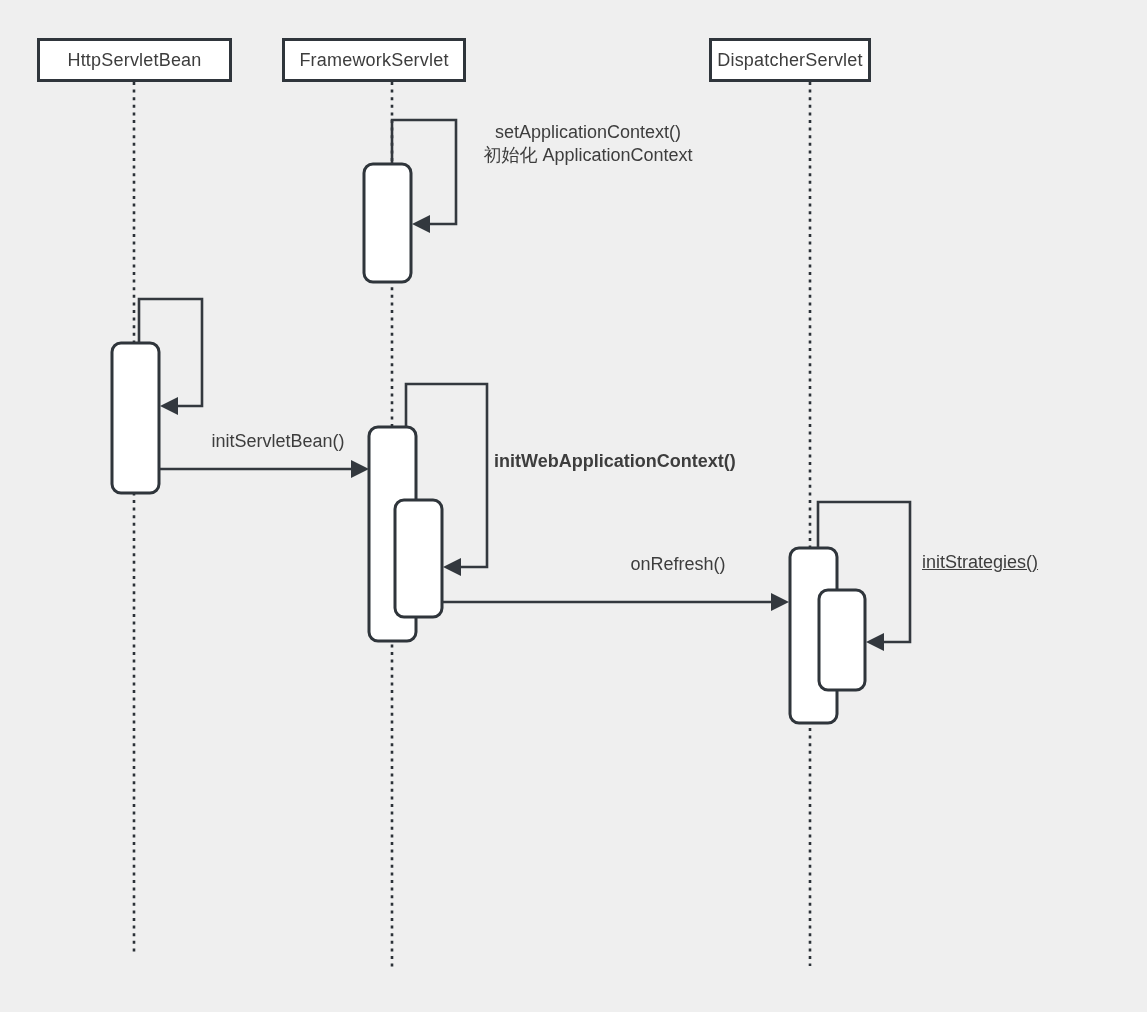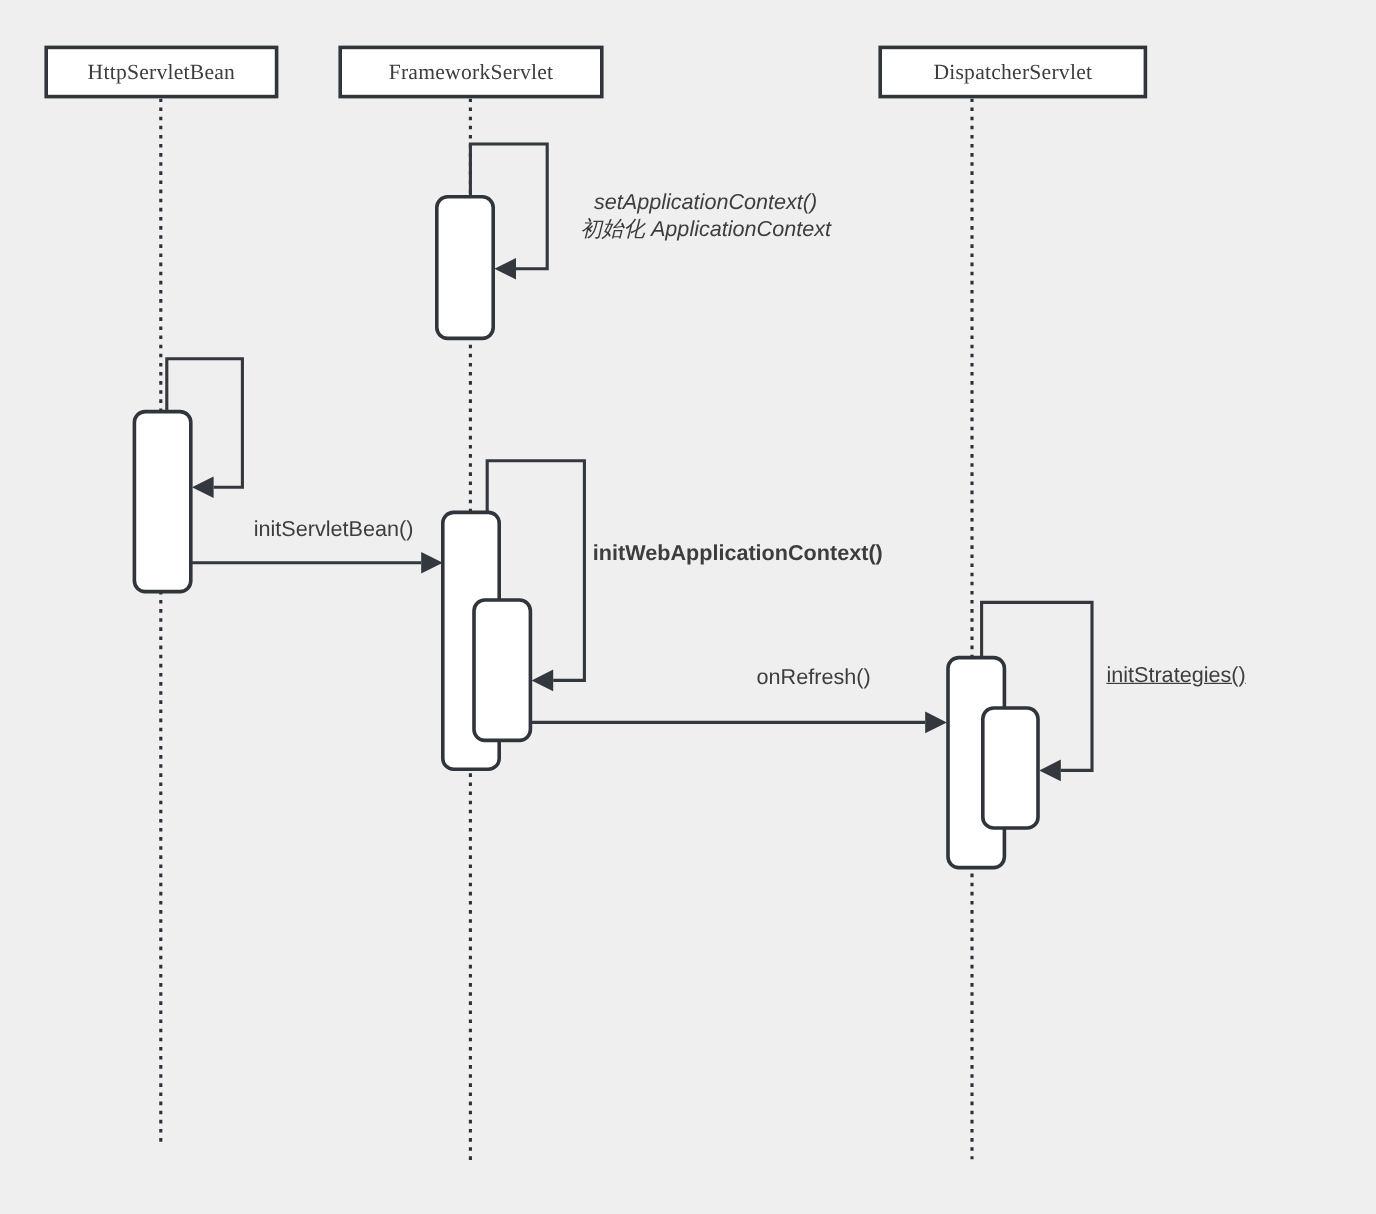--- a/index.html
+++ b/index.html
@@ -24,21 +24,20 @@
     box-sizing: border-box;
     height: 44px;
     background: #ffffff;
     border: 3px solid #2f353b;
     display: flex;
     align-items: center;
     justify-content: center;
     font-size: 18px;
     color: #3d3d3d;
     letter-spacing: 0.2px;
-    font-family: Liberation Serif, serif;
   }
   .msg-label {
     position: absolute;
     font-size: 18px;
     line-height: 23px;
     color: #3d3d3d;
     white-space: pre-line;
   }
   .msg-label.centered { text-align: center; }
 </style>
@@ -79,28 +78,28 @@
       <polygon points="369,469 351,460 351,478"></polygon>
       <polygon points="443,567 461,558 461,576"></polygon>
       <polygon points="789,602 771,593 771,611"></polygon>
       <polygon points="866,642 884,633 884,651"></polygon>
     </g>
   </svg>
 
   <div class="actor-box" style="left:37px; top:38px; width:195px;">
     <span>HttpServletBean</span>
   </div>
-  <div class="actor-box" style="left:282px; top:38px; width:221px;">
+  <div class="actor-box" style="left:282px; top:38px; width:184px;">
     <span>FrameworkServlet</span>
   </div>
-  <div class="actor-box" style="left:732px; top:38px; width:224px;">
+  <div class="actor-box" style="left:709px; top:38px; width:162px;">
     <span>DispatcherServlet</span>
   </div>
 
-  <div class="msg-label centered" style="left:457px; top:157px; width:262px;font-style:italic;">setApplicationContext()
+  <div class="msg-label centered" style="left:457px; top:121px; width:262px;">setApplicationContext()
 初始化 ApplicationContext</div>
 
 
   <div class="msg-label centered" style="left:178px; top:430px; width:200px;">initServletBean()</div>
 
   <div class="msg-label" style="left:494px; top:450px;font-weight:bold;">initWebApplicationContext()</div>
 
   <div class="msg-label centered" style="left:608px; top:553px; width:140px;">onRefresh()</div>
 
   <div class="msg-label" style="left:922px; top:551px;text-decoration:underline;">initStrategies()</div>

